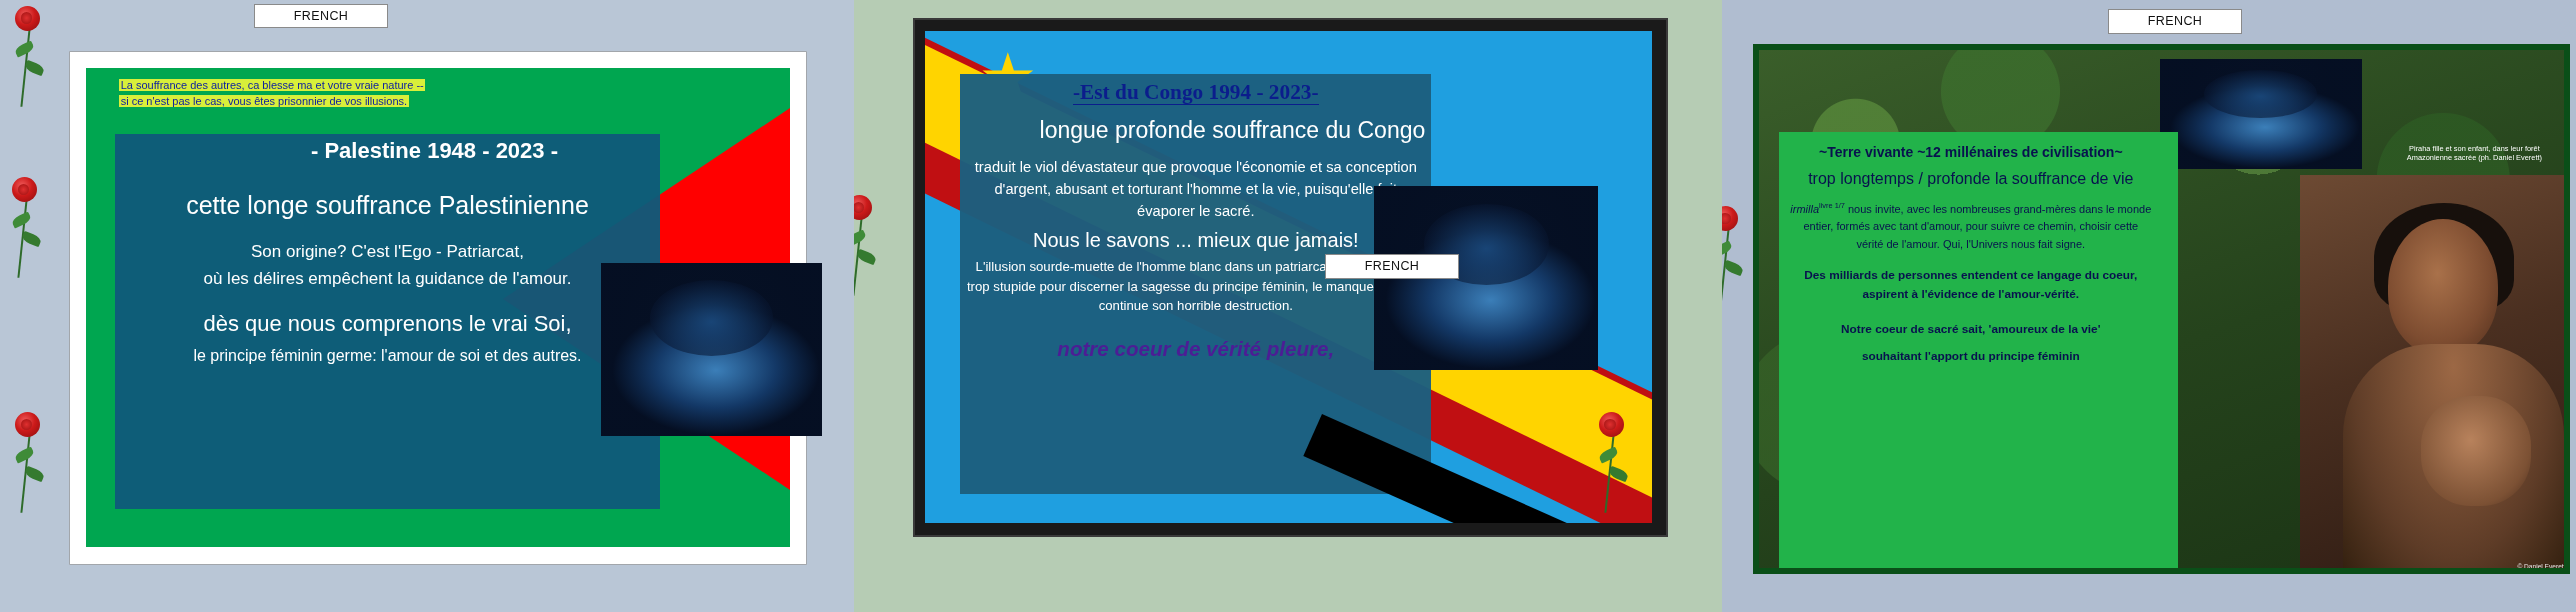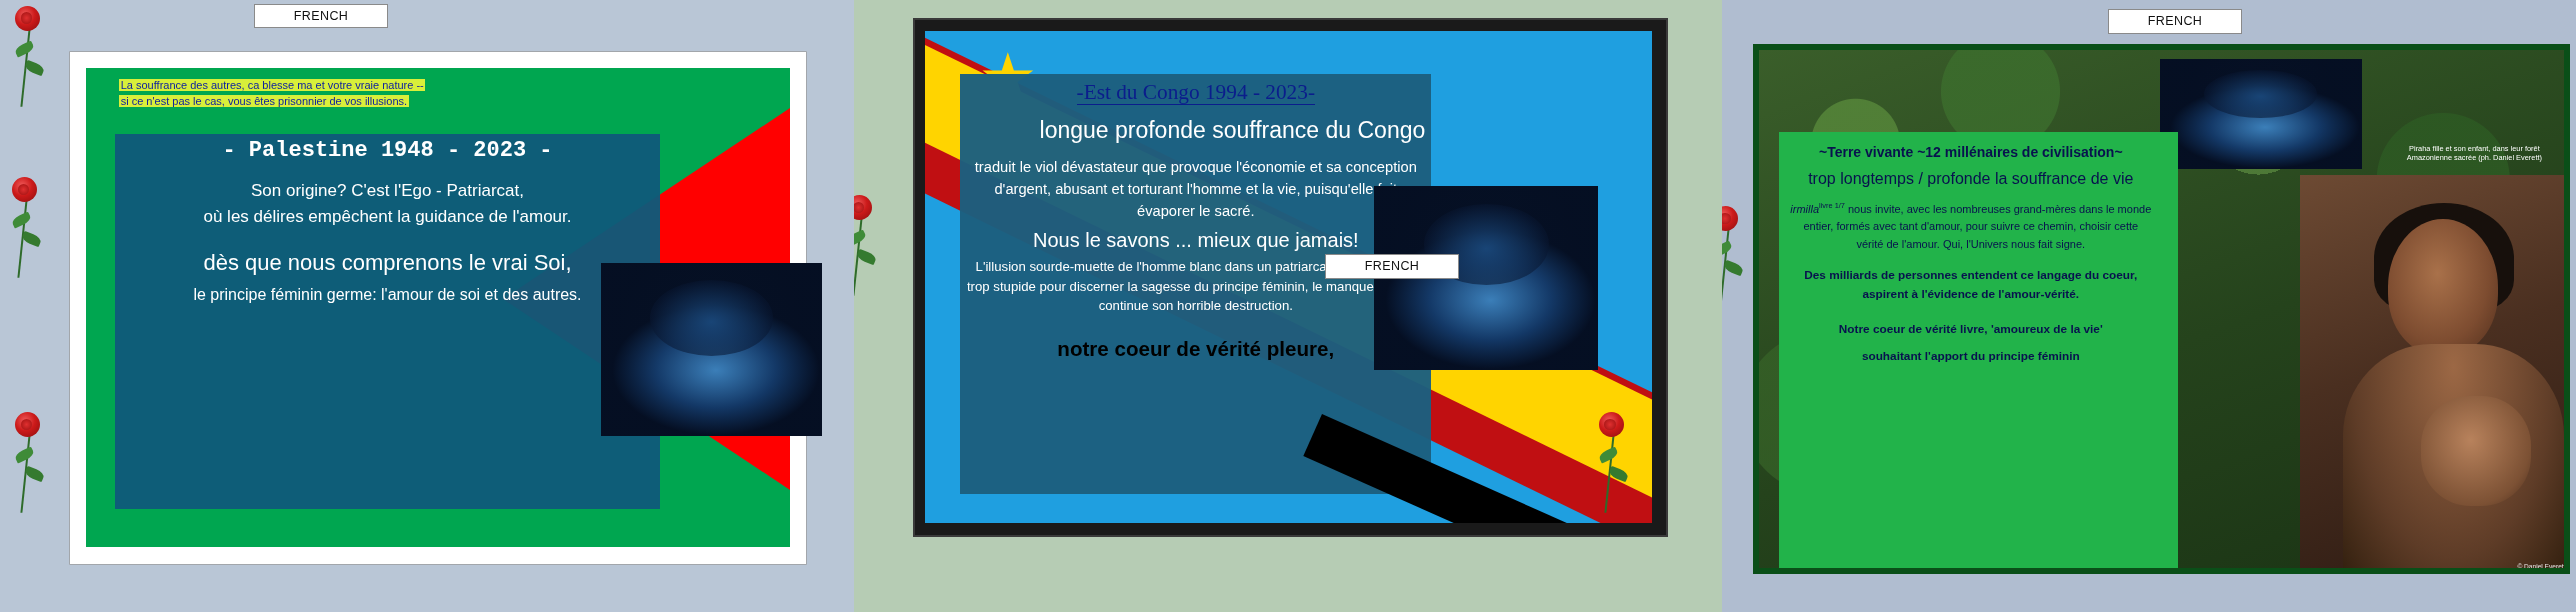--- a/index.html
+++ b/index.html
@@ -32,21 +32,21 @@
       box-shadow:0 0 0 0.7px #999;}
   #left-inner{position:absolute;left:16px;top:16px;width:704px;height:479px;background:#000000;}
   #left-green{position:absolute;left:0;top:0;width:704px;height:479px;background:#00a650;}
   .red-tri{position:absolute;right:0;top:40px;width:0;height:0;
       border-top:191px solid transparent;border-bottom:191px solid transparent;border-right:287px solid #ff0000;}
   #left-banner{position:absolute;left:10.3px;top:7.4px;width:397px;background:#00a650;padding:2.2px 2.9px;}
   #left-banner p{margin:0;font-size:11px;color:#0a1ea0;line-height:1.45;padding-left:20px;}
   #left-banner p span.hl{background:#d8ef3a;padding:0 1.5px;}
   #left-textbox{position:absolute;left:29px;top:66px;width:545px;height:375px;background:#0f5a7a;opacity:.96;}
   #left-title{position:absolute;left:29px;top:70px;width:545px;text-align:center;
-      font-family:Liberation Mono, monospace;font-size:22px;font-weight:bold;color:#ffffff;}
+      font-family:Liberation Sans, sans-serif;font-size:22px;font-weight:bold;color:#ffffff;padding-left:47px;}
   #left-body{position:absolute;left:35px;top:110px;width:533px;color:#ffffff;text-align:center;}
   #left-body .l1{font-size:25px;margin:13.2px 0 19px;}
   #left-body .l2{font-size:17px;line-height:1.55;}
   #left-body .l3{font-size:22px;margin:19px 0 7.4px;}
   #left-body .l4{font-size:16px;line-height:1.5;}
   #left-earth{position:absolute;left:515px;top:195px;width:221px;height:173px;overflow:hidden;background:#000;}
   .earth-img{position:absolute;inset:0;background:
       radial-gradient(ellipse 60% 48% at 52% 62%, rgba(60,130,190,.95) 0%, rgba(20,60,110,.9) 45%, rgba(5,15,35,.98) 78%),
       radial-gradient(circle at 50% 38%, rgba(120,190,235,.55) 0%, rgba(10,25,55,0) 60%),
       #03060f;}
@@ -55,28 +55,28 @@
 
   
   #mid-slide{position:absolute;left:59px;top:18.4px;width:751px;height:515px;background:#1a1a1a;
       border:2.2px solid #3a3a3a;}
   #mid-flag{position:absolute;left:10.3px;top:10.3px;width:727px;height:492px;overflow:hidden;background:#1f9fe0;}
   .flag-diag{position:absolute;left:-88px;top:-29px;width:994px;height:88px;background:#ffd400;transform:rotate(26deg);transform-origin:left top;}
   .flag-diag2{position:absolute;left:-59px;top:-22px;width:994px;height:140px;background:#c00f12;transform:rotate(26deg);transform-origin:left top;}
   .flag-star{position:absolute;left:53px;top:13.2px;color:#ffd400;font-size:66px;line-height:1;}
   #mid-textbox{position:absolute;left:35px;top:43px;width:471px;height:420px;background:#1c5f7f;opacity:.97;}
   #mid-title{position:absolute;left:35px;top:49px;width:471px;text-align:center;
-      font-family:"Liberation Serif",serif;font-size:21.3px;font-weight:normal;color:#0b1d8c;}
+      font-family:"Liberation Serif",serif;font-size:21.3px;font-weight:bold;color:#0b1d8c;}
   #mid-title .u{border-bottom:1.5px solid #0b1d8c;}
   #mid-body{position:absolute;left:41px;top:82px;width:459px;text-align:center;color:#ffffff;}
   #mid-body .m1{font-size:23px;margin:4.4px 0 11.8px;text-align:right;}
   #mid-body .m2{font-size:14.7px;line-height:1.5;}
   #mid-body .m3{font-size:20px;margin:7.4px 0 4.4px;}
   #mid-body .m4{font-size:13.2px;line-height:1.5;}
-  #mid-body .m5{font-size:20.6px;font-weight:bold;color:#000000;margin:19px 0 0;line-height:1.35;}
+  #mid-body .m5{font-size:20.6px;font-weight:bold;color:#4c1d95;margin:19px 0 0;line-height:1.35;font-style:italic;}
   #mid-earth{position:absolute;left:449px;top:155px;width:224px;height:184px;overflow:hidden;background:#000;}
   .black-ribbon{position:absolute;left:397px;top:383px;width:530px;height:46px;background:#000000;transform:rotate(24deg);transform-origin:left top;}
 
   
   #right-slide{position:absolute;left:31px;top:44px;width:817px;height:530px;background:#0a4f18;}
   #right-photo{position:absolute;left:5.9px;top:5.9px;width:805px;height:518px;overflow:hidden;
       background:linear-gradient(180deg,#2c4a22 0%,#1d3a18 40%,#24451e 100%);}
   .jungle{position:absolute;inset:0;
       background:
         radial-gradient(circle at 12% 18%, rgba(90,140,60,.75) 0 44px, rgba(0,0,0,0) 45px),
@@ -142,20 +142,21 @@
 
           <div id="left-banner">
             <p><span class="hl">La souffrance des autres, ca blesse ma et votre vraie nature --</span></p>
             <p><span class="hl">si ce n'est pas le cas, vous êtes prisonnier de vos illusions.</span></p>
           </div>
 
           <div id="left-textbox"></div>
           <div id="left-title">- Palestine   1948  - 2023 -</div>
 
           <div id="left-body">
+            <div class="l1">cette longe souffrance Palestinienne</div>
             <div class="l2">Son origine? C'est l'Ego - Patriarcat,</div>
             <div class="l2">où les délires empêchent la guidance de l'amour.</div>
             <div class="l3">dès que nous comprenons le vrai Soi,</div>
             <div class="l4">le principe féminin germe: l'amour de soi et des autres.</div>
           </div>
 
           <div id="left-earth">
               <div class="earth-img"></div>
             </div>
         </div>
@@ -237,21 +238,21 @@
 
         <div id="right-textbox">
           <div class="rt">
             <div class="r-title">~Terre vivante ~12 millénaires de civilisation~</div>
             <div class="r-sub">trop longtemps / profonde la souffrance de vie</div>
             <div class="r-para">
               <span class="ital">irmilla</span><span class="sup">livre 1/7</span>
               <span>nous invite, avec les nombreuses grand-mères dans le monde entier, formés avec tant d'amour, pour suivre ce chemin, choisir cette vérité de l'amour. Qui, l'Univers nous fait signe.</span>
             </div>
             <div class="r-b1">Des milliards de personnes entendent ce langage du coeur, aspirent à l'évidence de l'amour-vérité.</div>
-            <div class="r-b2">Notre coeur de vérité livre, 'amoureux de la vie'</div>
+            <div class="r-b2">Notre coeur de sacré sait, 'amoureux de la vie'</div>
             <div class="r-b2" style="margin-top:7.4px;">souhaitant l'apport du principe féminin</div>
           </div>
         </div>
       </div>
     </div>
   </div>
 
 </div>
 
 

